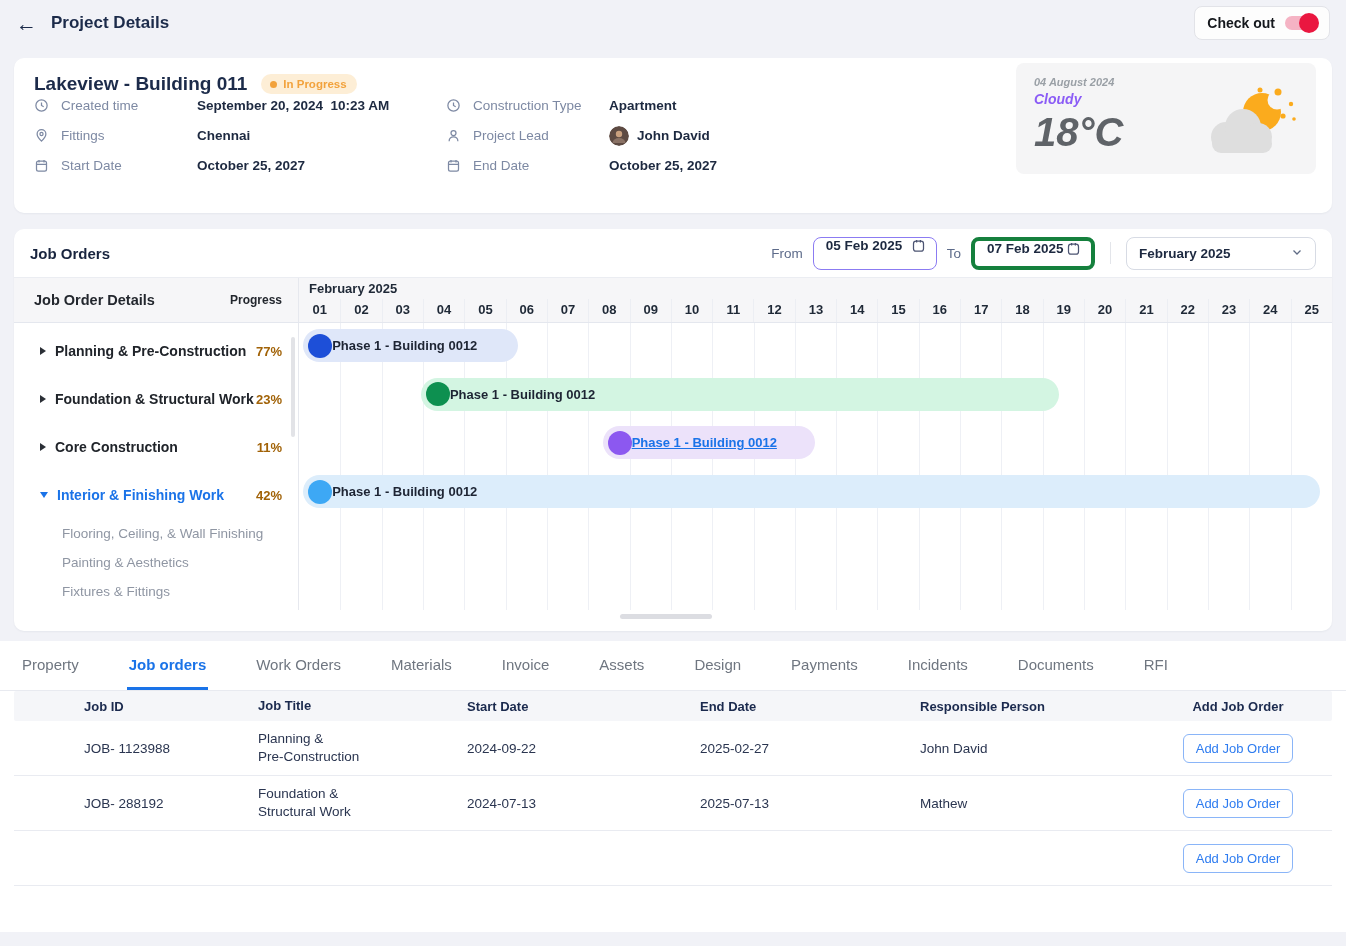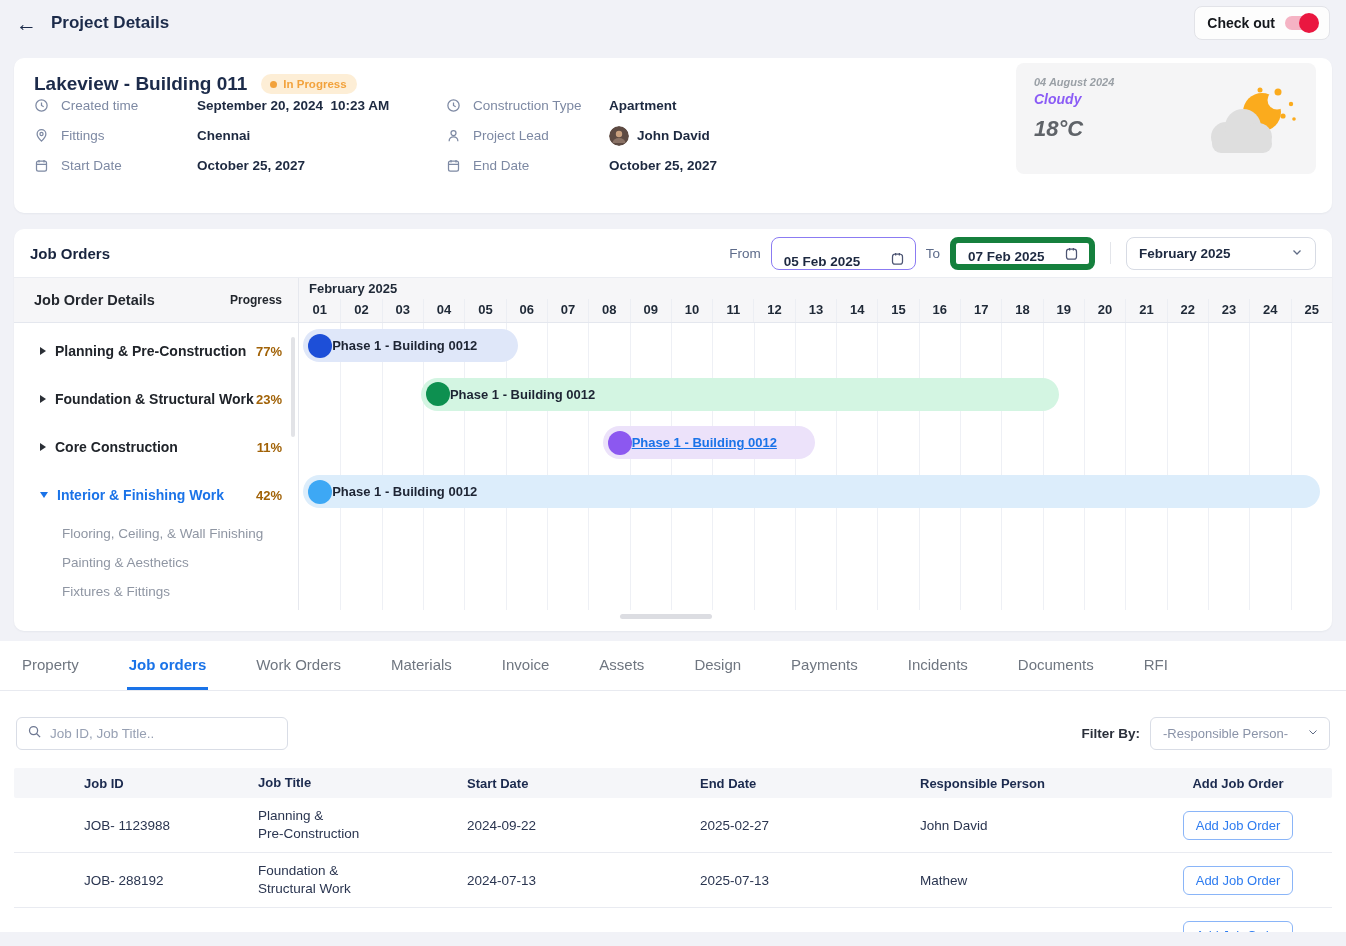--- a/index.html
+++ b/index.html
@@ -28,33 +28,33 @@
   .fields-col { display:flex; flex-direction:column; gap:9px; }
   .fields-col.left { width:412px; }
   .field { display:flex; align-items:center; height:21px; }
   .f-icon { width:16px; margin-right:11px; display:flex; align-items:center; }
   .f-label { width:136px; font-size:13.5px; color:#7d89a3; }
   .f-value { font-size:13.5px; font-weight:700; color:#1d2940; display:flex; align-items:center; gap:8px; white-space:pre; }
   .avatar { width:20px; height:20px; border-radius:50%; overflow:hidden; display:inline-flex; }
   .weather { position:absolute; right:16px; top:5px; width:300px; height:111px; background:#f5f5f6; border-radius:8px; padding:13px 18px;font-style:italic; }
   .weather-date { font-size:11px; font-weight:600; color:#9aa0a6; }
   .weather-cond { font-size:14px; font-weight:600; color:#8b5cf6; margin-top:3px; }
-  .weather-temp { font-size:22px; font-weight:800; color:#5f6368; margin-top:9px; }
+  .weather-temp { font-size:40px; font-weight:800; color:#5f6368; margin-top:3px; }
   .weather-icon { position:absolute; right:16px; top:22px; }
 
   
   .gantt-card { margin-top:16px; height:402px; overflow:hidden; }
   .gantt-toolbar { height:48px; display:flex; align-items:center; padding:0 16px; gap:10px; }
   .section-title { font-size:15px; font-weight:700; color:#18243e; }
   .date-label { font-size:13.5px; color:#5d6b8a; }
   .date-label.from { margin-left:auto; }
-  .date-input { width:145px; height:33px; border-radius:8px; display:flex; align-items:flex-end; justify-content:space-between;
+  .date-input { width:124px; height:33px; border-radius:8px; display:flex; align-items:flex-start; justify-content:space-between;
     padding:0 10px 0 12px; font-size:13.5px; font-weight:600; color:#1d2940; background:#fff; cursor:pointer; }
   .date-input.focused { border:1.6px solid #8b7bf2; }
-  .date-input.normal { border:6px solid #15803d; }
+  .date-input.normal { border:4px solid #15803d; }
   .v-divider { width:1px; height:22px; background:#e3e5ea; margin:0 5px; }
   .month-select { width:190px; height:33px; border:1px solid #d7dbe4; border-radius:8px; display:flex; align-items:center;
     justify-content:space-between; padding:0 12px; font-size:13.5px; font-weight:600; color:#1d2940; cursor:pointer; }
 
   .gantt-header { display:flex; height:46px; background:#f6f6f8; border-top:1px solid #ebedf2; border-bottom:1px solid #e4e7ee; }
   .panel-head { width:285px; min-width:285px; display:flex; align-items:center; justify-content:space-between;
     padding:0 16px 0 20px; border-right:1px solid #e6e8ee; }
   .panel-head-title { font-size:14.5px; font-weight:600; color:#23272e; }
   .panel-head-progress { font-size:12px; font-weight:700; color:#23272e; }
   .days-head { flex:1; position:relative; overflow:hidden; }
@@ -372,40 +372,20 @@
       <div class="tab">Materials</div>
       <div class="tab">Invoice</div>
       <div class="tab">Assets</div>
       <div class="tab">Design</div>
       <div class="tab">Payments</div>
       <div class="tab">Incidents</div>
       <div class="tab">Documents</div>
       <div class="tab">RFI</div>
     </div>
 
-  <div class="filters-row">
-    <div class="search-box">
-      <span>
-        <svg width="15" height="15" viewBox="0 0 24 24" fill="none" stroke="#6e7892" stroke-width="2">
-            <circle cx="10.5" cy="10.5" r="6.5"></circle>
-            <path d="M15.5 15.5 21 21"></path>
-          </svg>
-      </span>
-      <input type="text" placeholder="Job ID, Job Title.." style="">
-    </div>
-    <span class="filter-label">Filter By:</span>
-    <div class="filter-select">
-      <span>-Responsible Person-</span>
-      <span>
-        <svg width="12" height="12" viewBox="0 0 24 24" fill="none" stroke="#5f6b85" stroke-width="2">
-            <path d="M5 9l7 7 7-7"></path>
-          </svg>
-      </span>
-    </div>
-  </div>
 
   <div class="jobs-table">
     <div class="t-head" id="table-head">
         <div class="c0">Job ID</div>
         <div class="c1">Job Title</div>
         <div class="c2">Start Date</div>
         <div class="c3">End Date</div>
         <div class="c4">Responsible Person</div>
         <div class="c5">Add Job Order</div>
       </div>

